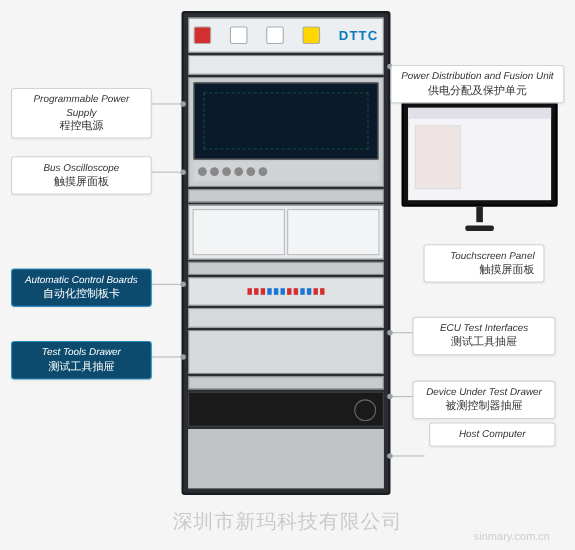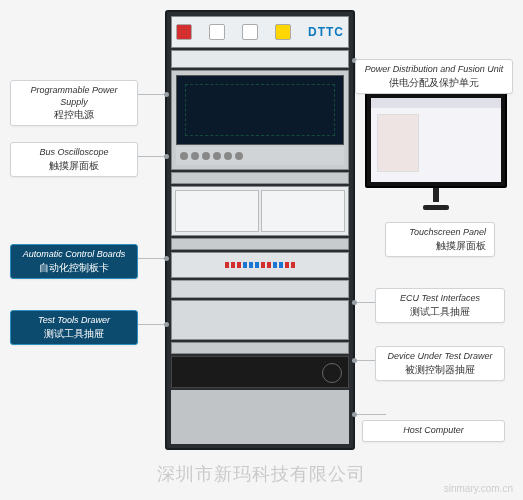--- a/index.html
+++ b/index.html
@@ -121,21 +121,21 @@
     height: 1px;
   }
   .dot{position:absolute;width:5px;height:5px;background:#9aa1a6;border-radius:50%;}
 
   .wm {
     position:absolute; left:0; right:0; bottom:14px; text-align:center;
     font-size:18px; color:#b8b8b8; opacity:0.7; letter-spacing:1px;
     pointer-events:none;
   }
   .wm2 {
-    position:absolute; right:10px; bottom:6px; font-size:10px; color:#c4c4c4; opacity:0.8;
+    position:absolute; right:23px; bottom:6px; font-size:10px; color:#c4c4c4; opacity:0.8;
   }
 </style>
 </head>
 <body>
 
 <div class="rack">
 
   <div class="unit pdu">
     <span class="btn-red"></span>
     <span class="btn-wht"></span>
@@ -244,18 +244,18 @@
   <span class="cn">触摸屏面板</span>
 </div>
 <div class="label" style="right:18px; top:288px; width:130px;">
   <span class="en">ECU Test Interfaces</span>
   <span class="cn">测试工具抽屉</span>
 </div>
 <div class="label" style="right:18px; top:346px; width:130px;">
   <span class="en">Device Under Test Drawer</span>
   <span class="cn">被测控制器抽屉</span>
 </div>
-<div class="label" style="right:18px; top:420px; width:143px;">
+<div class="label" style="right:18px; top:384px; width:115px;">
   <span class="en">Host Computer</span>
 </div>
 
 <div class="wm">深圳市新玛科技有限公司</div>
 <div class="wm2">sinmary.com.cn</div>
 
 </body></html>

